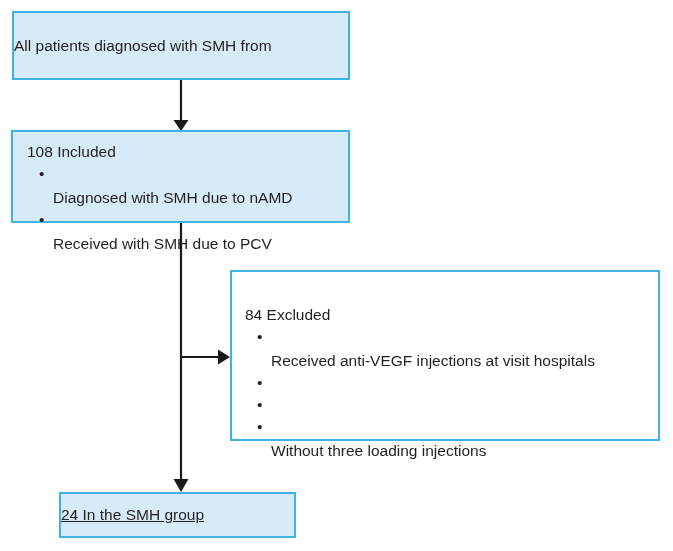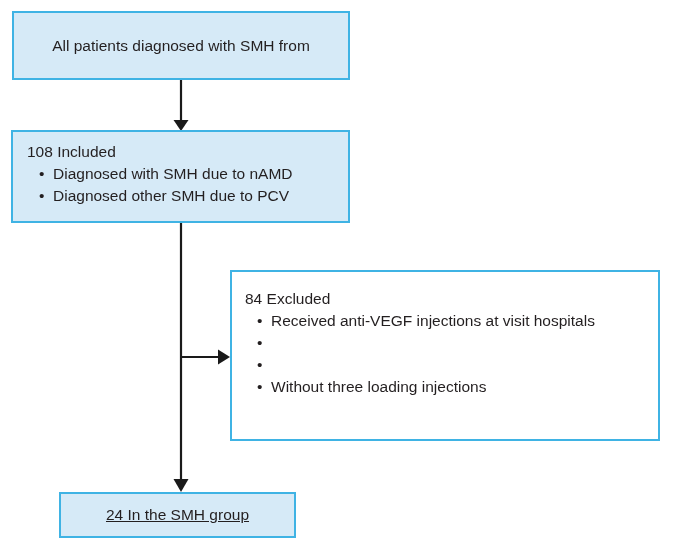--- a/index.html
+++ b/index.html
@@ -17,32 +17,32 @@
     box-sizing: border-box;
     border: 2px solid var(--border, #3fb3e4);
     background: var(--fill, #d6eaf7);
     font-size: 15.5px;
     line-height: 22px;
   }
   .fc-box.white { background: var(--excluded-fill, #ffffff); }
   .centered {
     display: flex;
     flex-direction: column;
-    align-items: center;
+    align-items: flex-start;
     justify-content: center;
     text-align: center;
   }
   #source-box  { left: 12px;  top: 11px;  width: 338px; height: 69px;  }
   #included-box{ left: 11px;  top: 130px; width: 339px; height: 93px; padding: 9px 21px 8px 14px; }
-  #excluded-box{ left: 230px; top: 270px; width: 430px; height: 171px; padding: 16px 6px 8px 13px; }
+  #excluded-box{ left: 230px; top: 270px; width: 430px; height: 171px; padding: 32px 6px 8px 13px; }
   #final-box   { left: 59px;  top: 492px; width: 237px; height: 46px; text-decoration: underline; }
   .bullet-list { margin: 0; padding: 0 0 0 12px; list-style: none; }
   .bullet-row { display: flex; align-items: flex-start; }
   .bullet-marker { flex: 0 0 auto; width: 14px; }
-  .bullet-text { white-space: pre-line; }
+  .bullet-text { white-space: pre-line; margin-top: 24px; }
   #connectors {
     position: absolute;
     left: 0; top: 0; width: 673px; height: 551px;
     pointer-events: none;
   }
   #connectors line { stroke: var(--arrow, #1a1a1a); stroke-width: 2.2; }
   #connectors polygon { fill: var(--arrow, #1a1a1a); }
 </style>
 </head>
 <body>
@@ -70,21 +70,21 @@
 
   <div id="included-box" class="fc-box">
     <div>108 Included</div>
     <ul class="bullet-list">
       <li class="bullet-row">
         <span class="bullet-marker">•</span>
         <span class="bullet-text">Diagnosed with SMH due to nAMD</span>
       </li>
       <li class="bullet-row">
         <span class="bullet-marker">•</span>
-        <span class="bullet-text">Diagnosed other SMH due to PCV</span>
+        <span class="bullet-text">Received with SMH due to PCV</span>
       </li>
     </ul>
   </div>
 
   <div id="excluded-box" class="fc-box white">
     <div>84 Excluded</div>
     <ul class="bullet-list">
       <li class="bullet-row">
         <span class="bullet-marker">•</span>
         <span class="bullet-text">Received anti-VEGF injections at visit hospitals</span>

